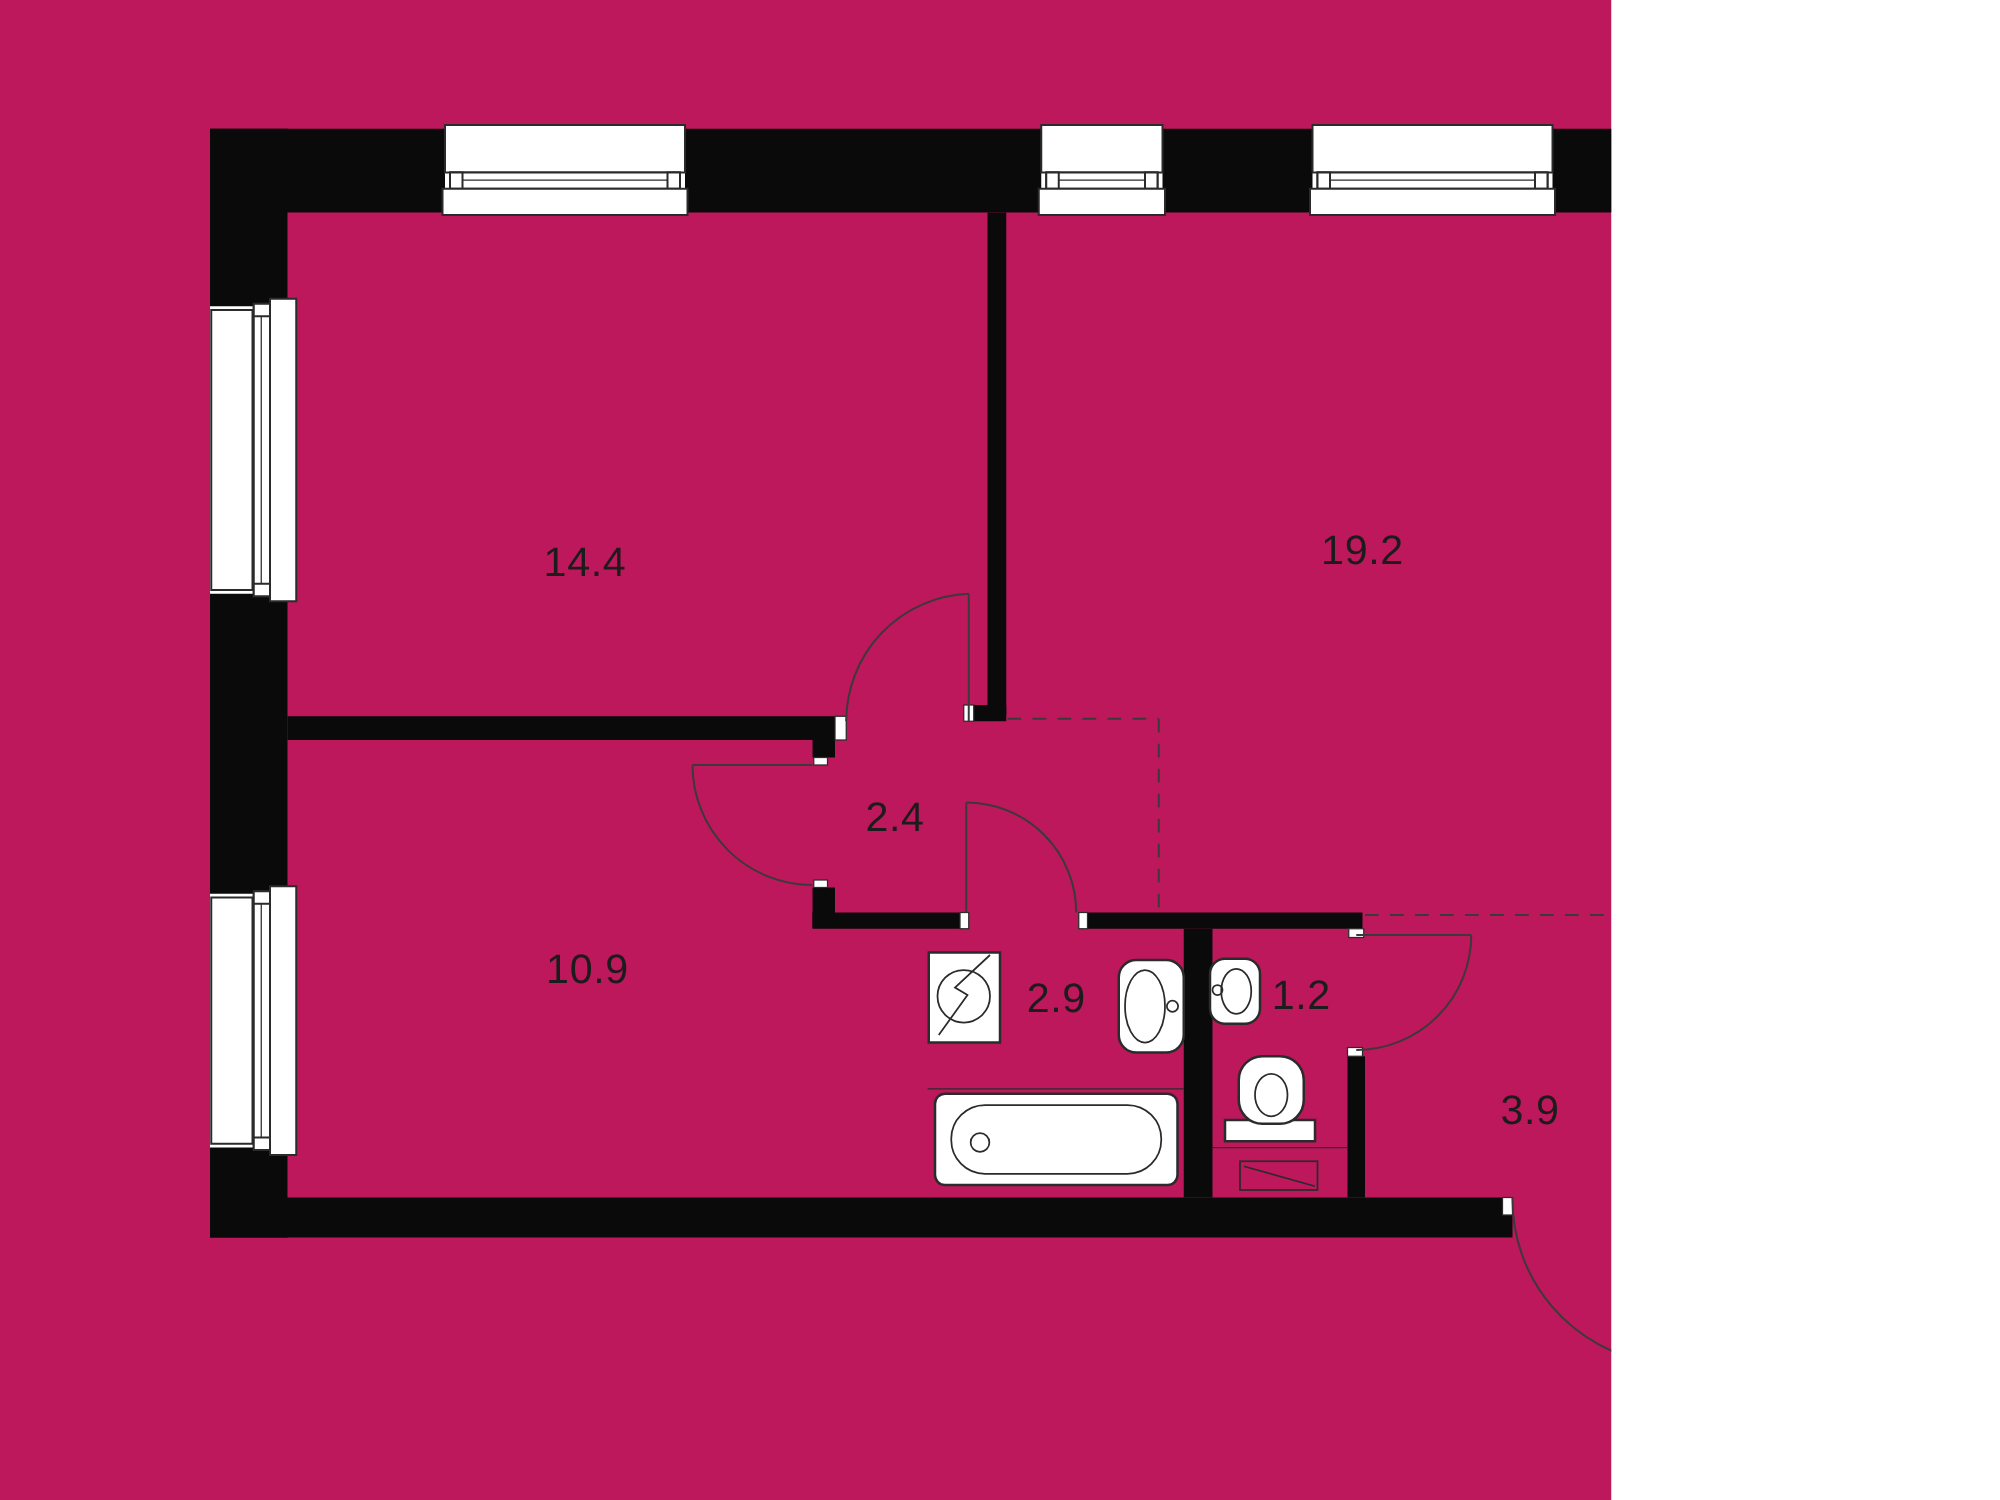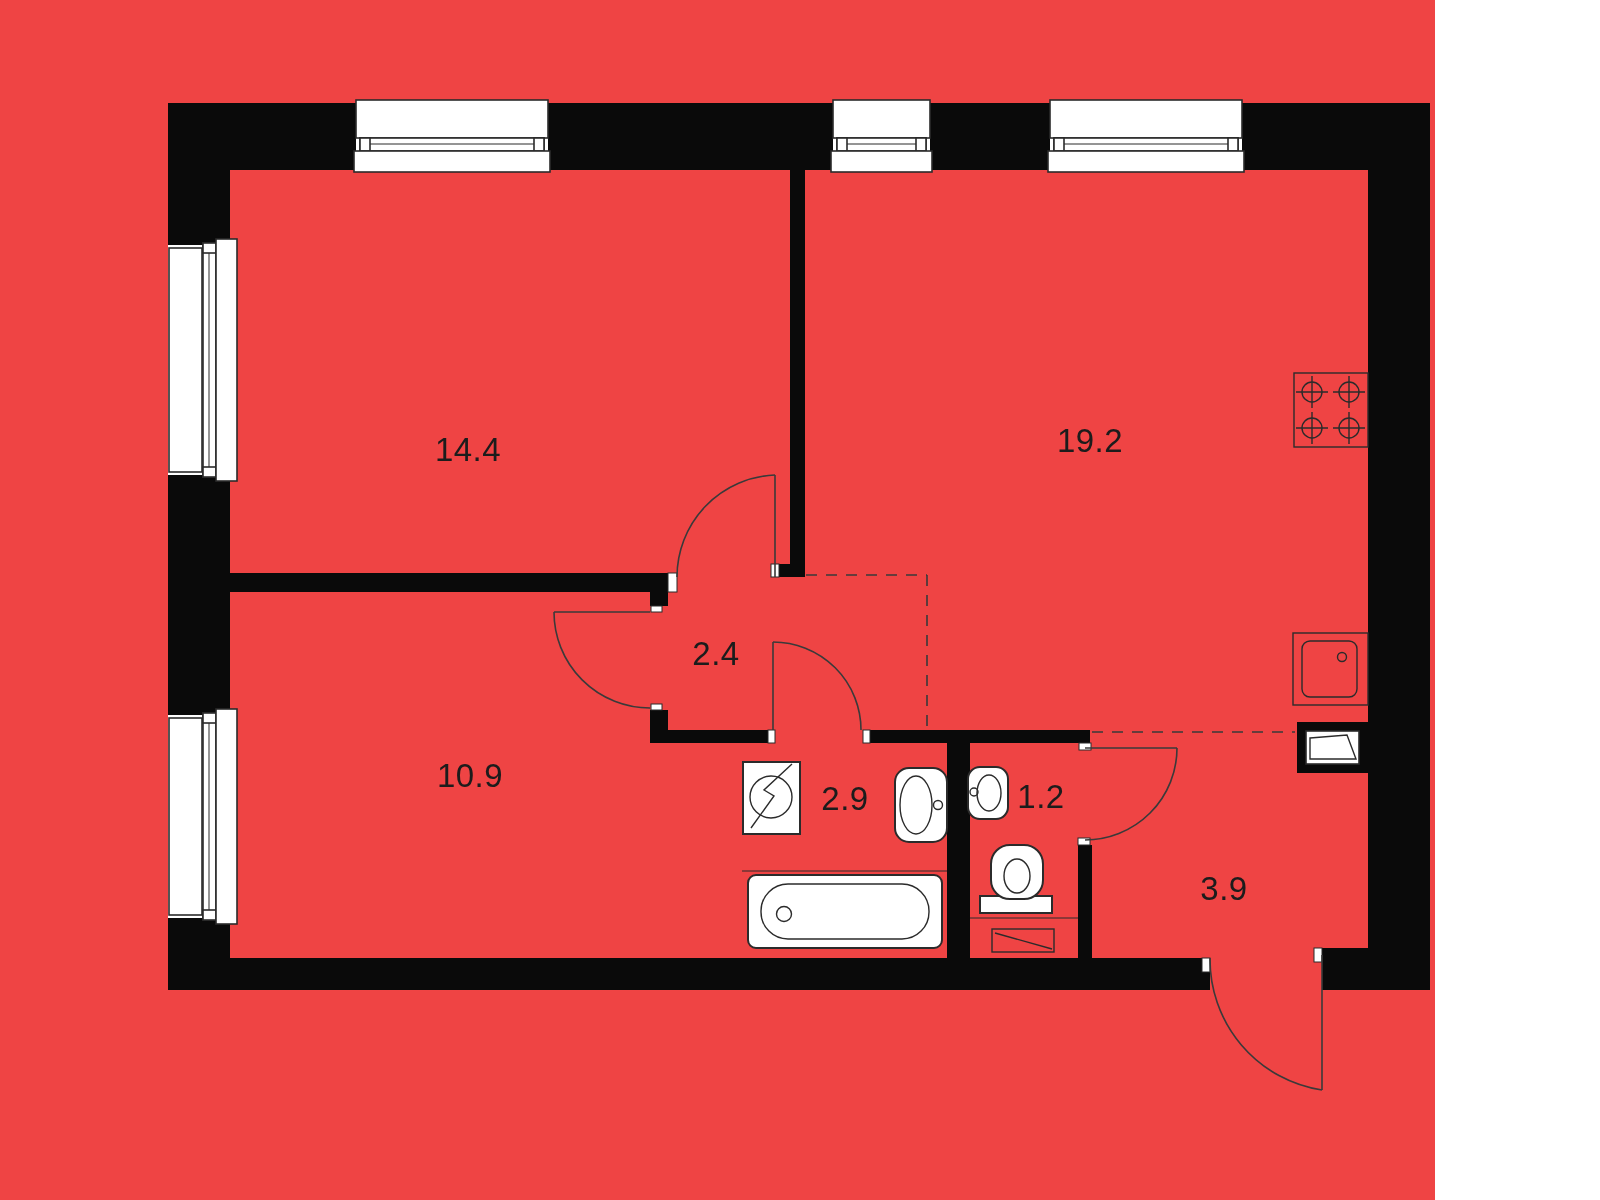--- a/index.html
+++ b/index.html
@@ -1,16 +1,16 @@
 <!DOCTYPE html>
 <html><head>
 <meta charset="utf-8">
 <style>
   html,body{margin:0;padding:0;background:#ffffff;}
-  .stage{position:relative;width:1435px;height:1200px;background:#ef4444;overflow:hidden;
+  .stage{position:relative;width:1289px;height:1200px;background:#be185d;overflow:hidden;
          font-family:"Liberation Sans", sans-serif;}
   svg{position:absolute;left:0;top:0;}
   .wall{fill:#0a0a0a;stroke:none;}
   .opening{fill:#ffffff;stroke:none;}
   .jamb{fill:#ffffff;stroke:#2b2b2b;stroke-width:1;}
   .winart{fill:#ffffff;stroke:#2b2b2b;stroke-width:1.6;}
   .winline{fill:none;stroke:#2b2b2b;stroke-width:1;}
   .fix{fill:#ffffff;stroke:#2b2b2b;stroke-width:2;}
   .fixthin{fill:none;stroke:#2b2b2b;stroke-width:1.4;}
   .door{fill:none;stroke:#3a3a3a;stroke-width:1.6;}

